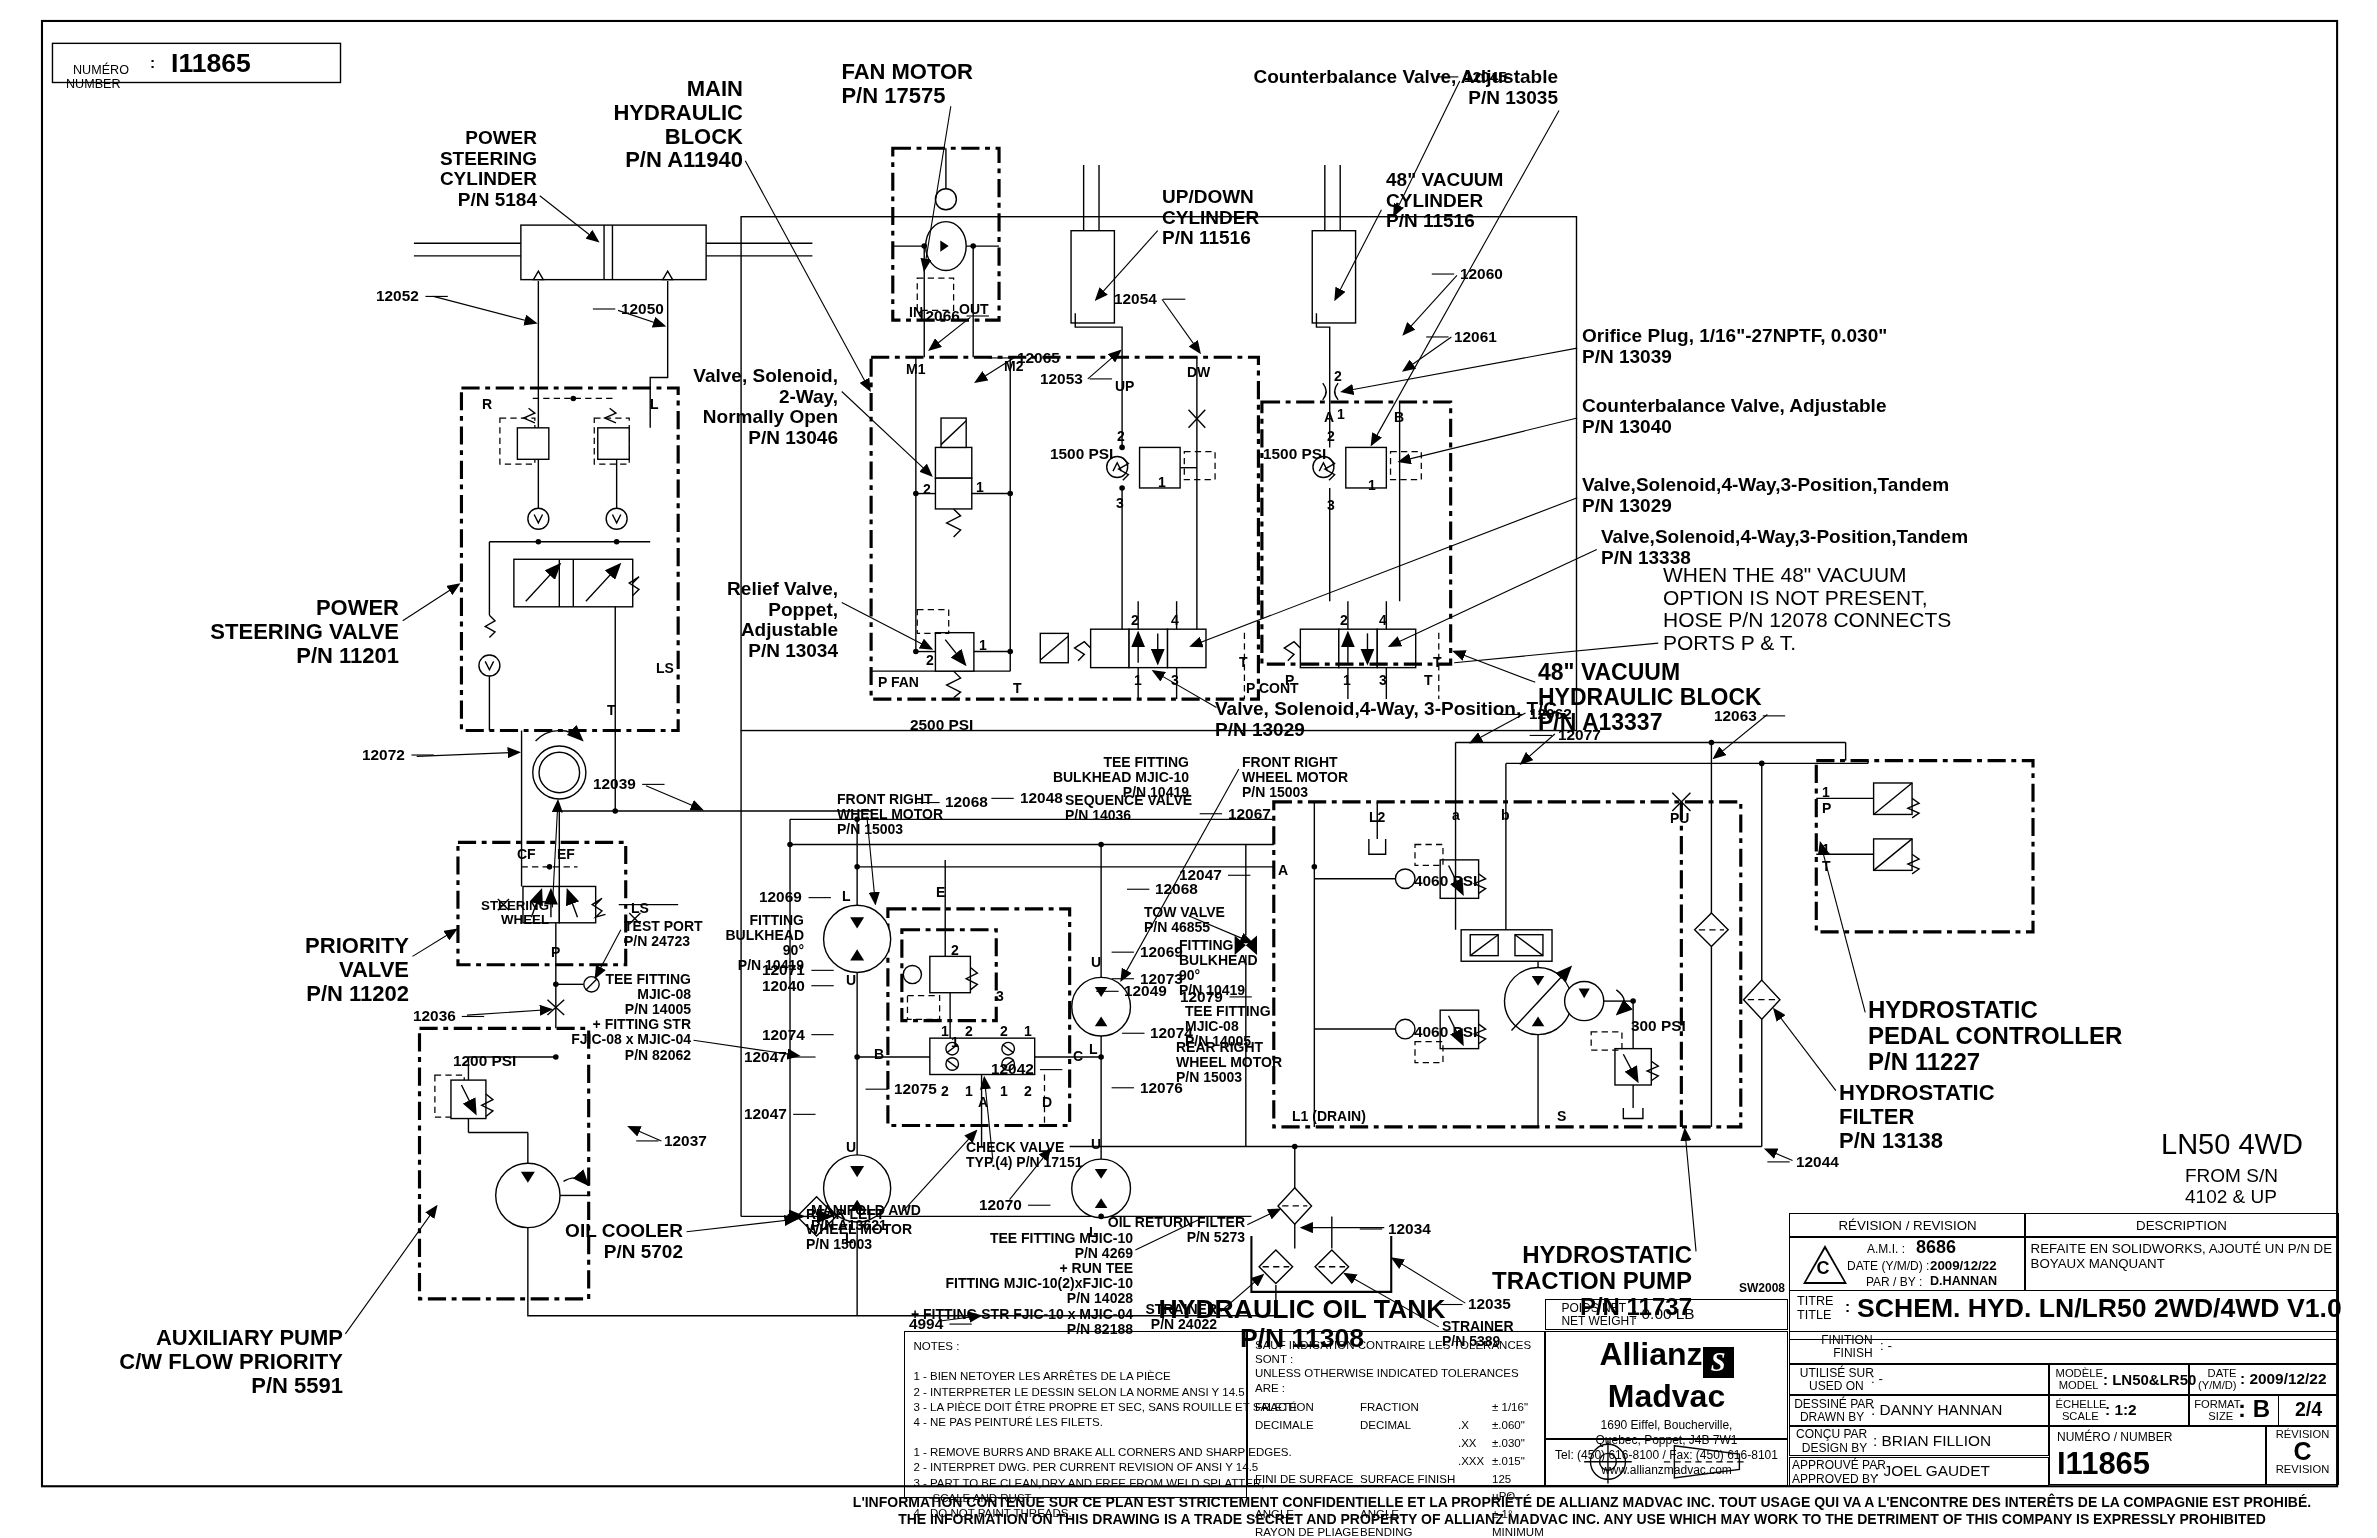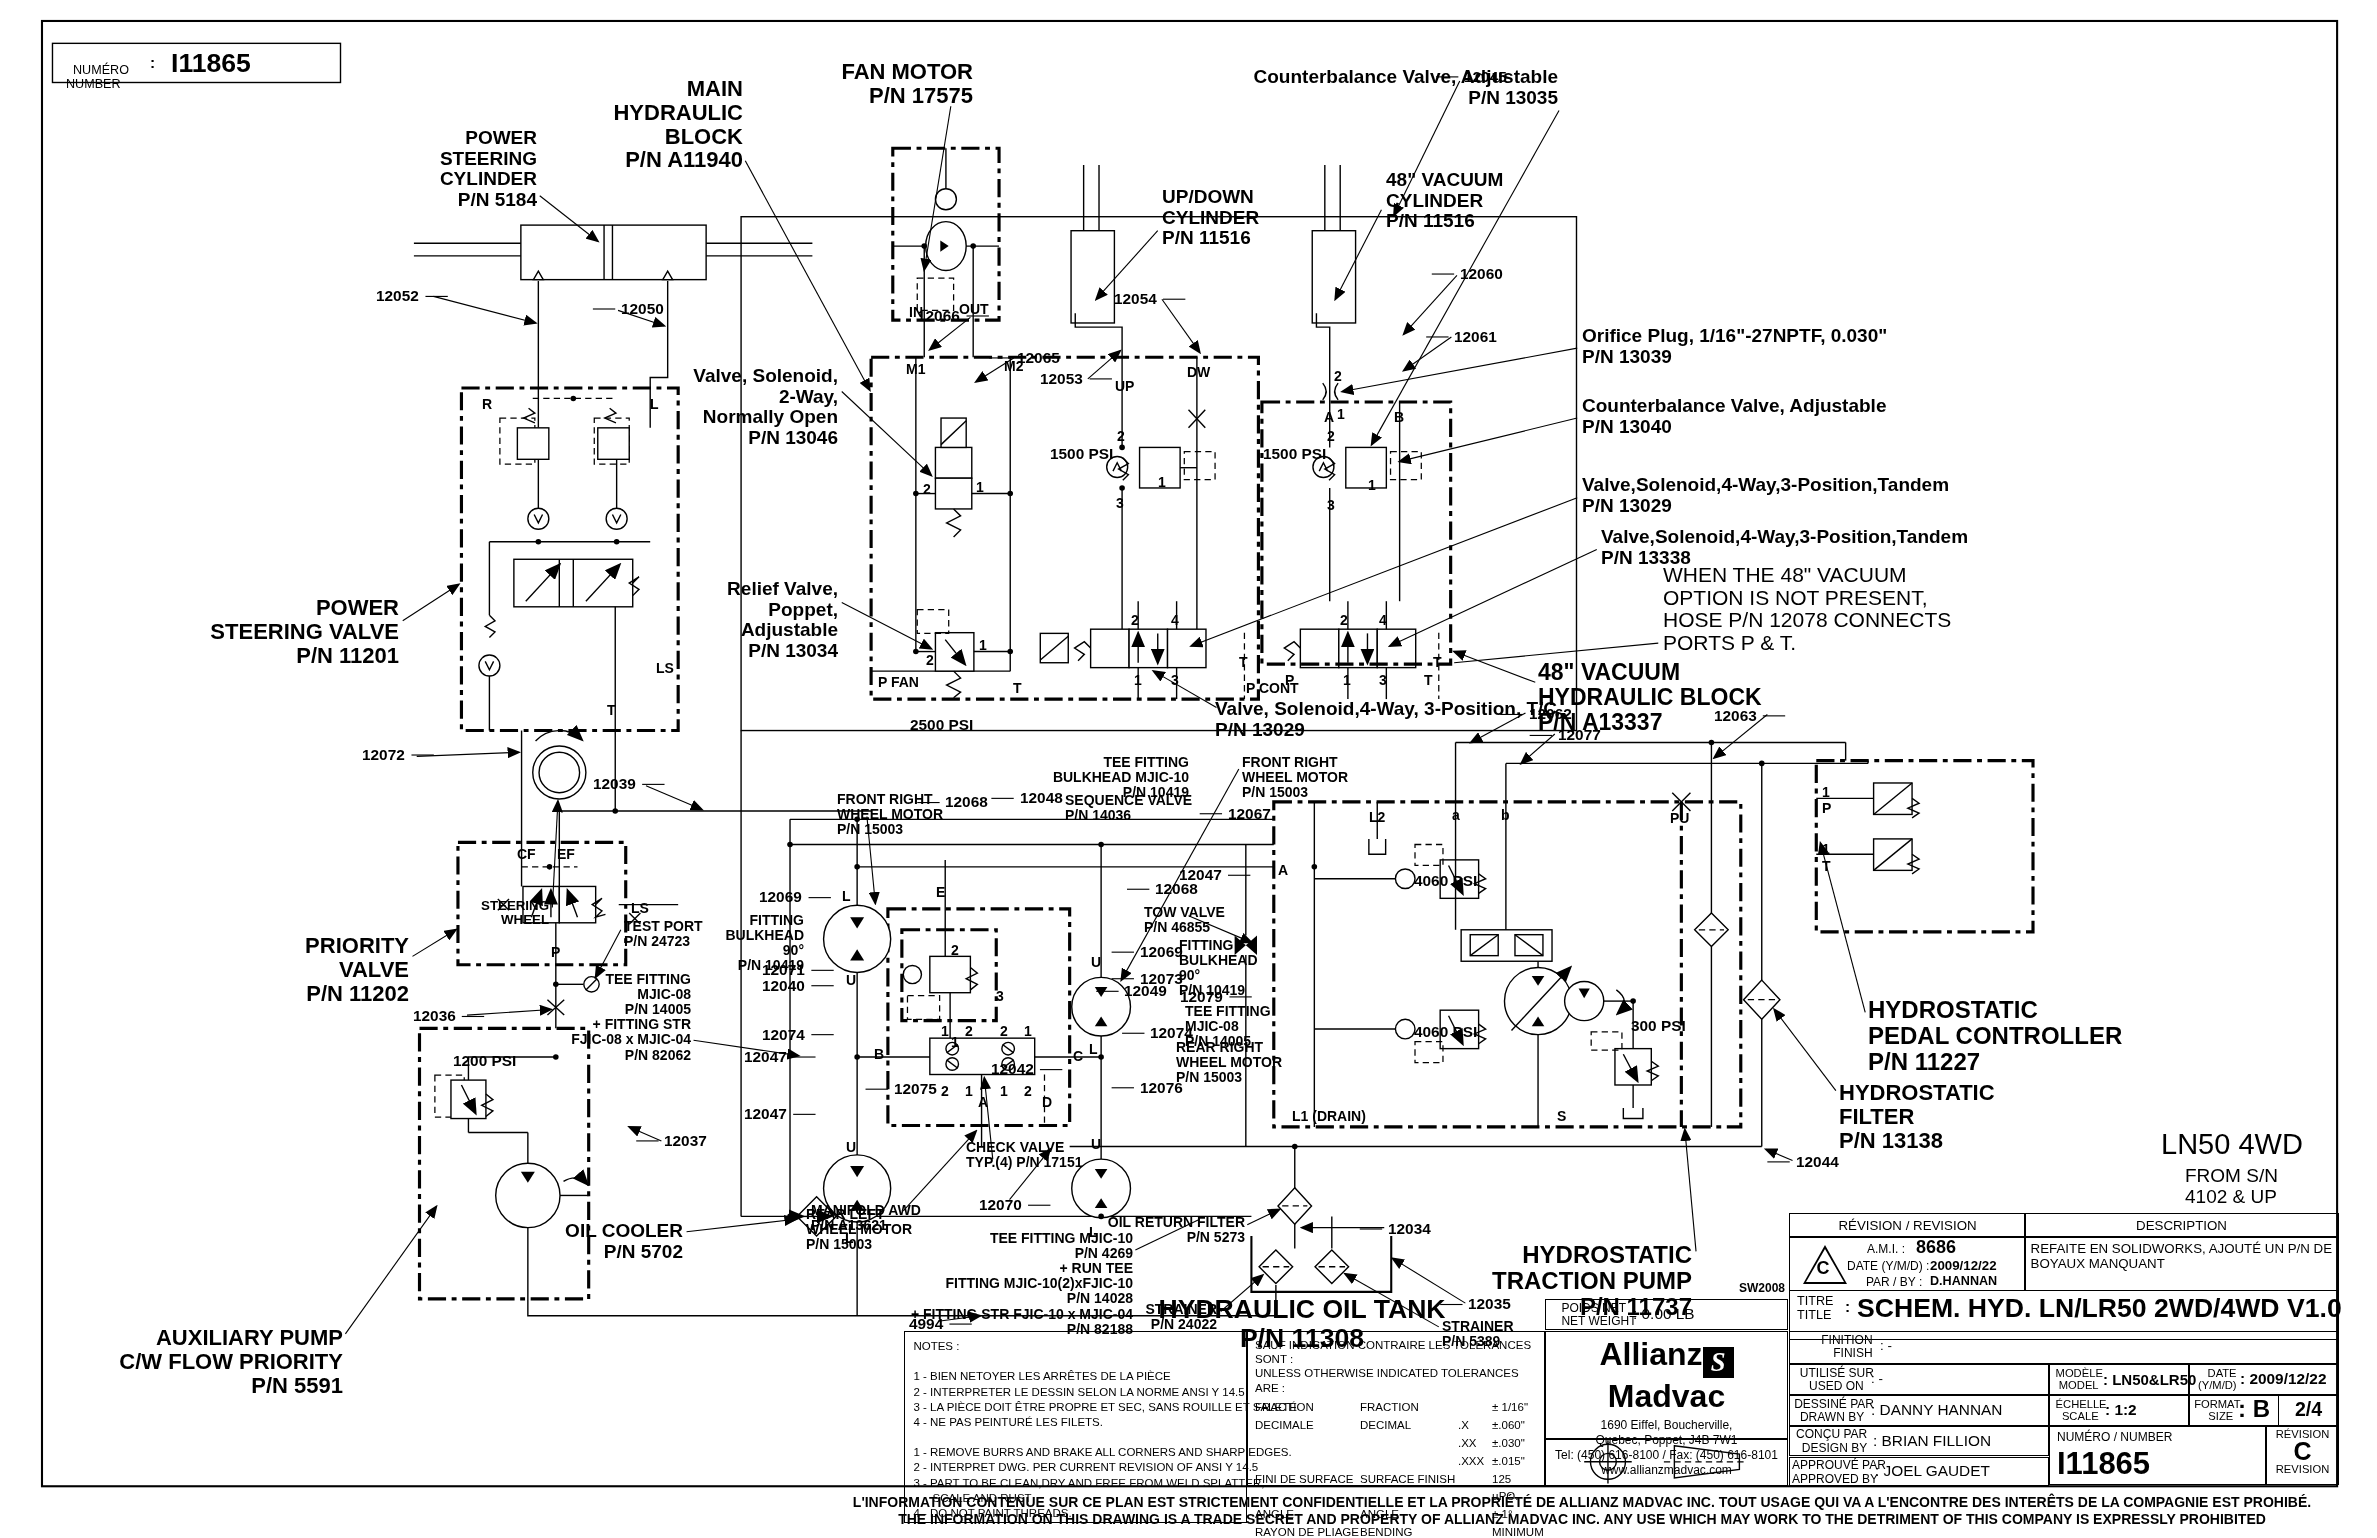--- a/index.html
+++ b/index.html
@@ -496,21 +496,21 @@
 
 <div id="callouts">
       <div class="lbl" style="left: 537px; top: 128px; font-size: 19px; transform: translateX(-100%); text-align: right;">POWER
 STEERING
 CYLINDER
 P/N 5184</div>
       <div class="lbl" style="left: 743px; top: 77px; font-size: 22px; transform: translateX(-100%); text-align: right;">MAIN
 HYDRAULIC
 BLOCK
 P/N A11940</div>
-      <div class="lbl" style="left: 973px; top: 60px; font-size: 22px; transform: translateX(-100%); text-align: right;">FAN MOTOR
+      <div class="lbl" style="left: 973px; top: 60px; font-size: 22px; transform: translateX(-100%); text-align: left;">FAN MOTOR
 P/N 17575</div>
       <div class="lbl" style="left: 1558px; top: 67px; font-size: 19px; transform: translateX(-100%); text-align: right;">Counterbalance Valve, Adjustable
 P/N 13035</div>
       <div class="lbl" style="left: 1162px; top: 187px; font-size: 19px;">UP/DOWN
 CYLINDER
 P/N 11516</div>
       <div class="lbl" style="left: 1386px; top: 170px; font-size: 19px;">48" VACUUM
 CYLINDER
 P/N 11516</div>
       <div class="lbl" style="left: 1582px; top: 326px; font-size: 19px;">Orifice Plug, 1/16"-27NPTF, 0.030"
@@ -886,21 +886,21 @@
         </div>
         <div style="display: grid; grid-template-columns: 105px 98px 34px auto; line-height: 1.55;">
           <span>RAYON DE PLIAGE</span>
           <span>BENDING RADIUS</span>
           <span></span>
           <span>MINIMUM</span>
         </div>
       </div>
 </div>
 
-<div class="tb" style="left:904px;top:1331px;width:343px;height:192px;font-size:11.5px;">
+<div class="tb" style="left:904px;top:1331px;width:343px;height:167px;font-size:11.5px;">
   <div id="notelines" style="padding:7px 8.4px;line-height:1.32;">
         <div class="noteline">NOTES :</div>
         <div class="noteline">&nbsp;</div>
         <div class="noteline">1 - BIEN NETOYER LES ARRÊTES DE LA PIÈCE</div>
         <div class="noteline">2 - INTERPRETER LE DESSIN SELON LA NORME ANSI Y 14.5</div>
         <div class="noteline">3 - LA PIÈCE DOIT ÊTRE PROPRE ET SEC, SANS ROUILLE ET SALETÉ</div>
         <div class="noteline">4 - NE PAS PEINTURÉ LES FILETS.</div>
         <div class="noteline">&nbsp;</div>
         <div class="noteline">1 - REMOVE BURRS AND BRAKE ALL CORNERS AND SHARP EDGES.</div>
         <div class="noteline">2 - INTERPRET DWG. PER CURRENT REVISION OF ANSI Y 14.5</div>

